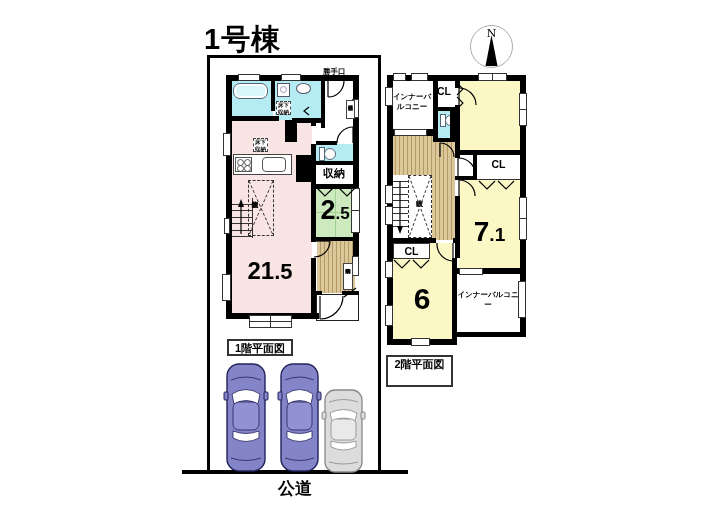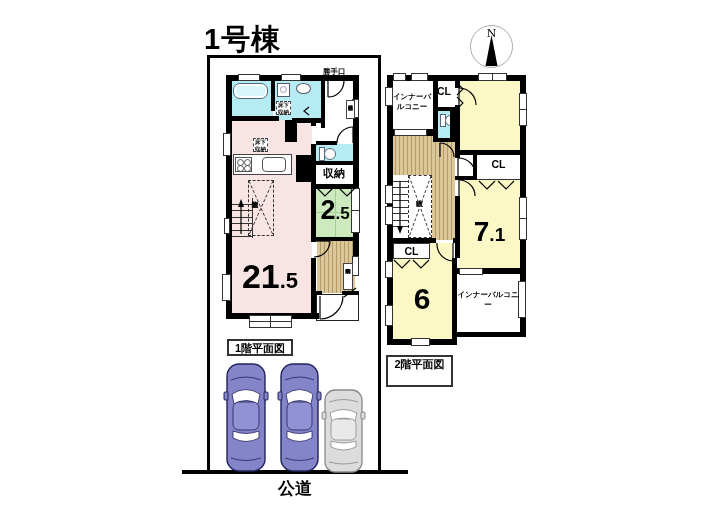--- a/index.html
+++ b/index.html
@@ -97,21 +97,21 @@
   <div class="box ctr" style="left:276px;top:101px;width:15px;height:14px;border-style:dashed;font-size:5.5px;font-weight:bold;line-height:6.5px;">
     <span>床下収納</span></div>
   <div class="box ctr" style="left:253px;top:138px;width:15px;height:14px;border-style:dashed;font-size:5.5px;font-weight:bold;line-height:6.5px;">
     <span>床下収納</span></div>
   <div class="box" style="left:346px;top:100px;width:9px;height:19px;">
     <span class="vtx" style="font-size:5px;font-weight:bold;display:block;margin:0 auto;">可動棚</span>
     </div>
   <div class="lbl ctr" style="left:314px;top:166px;width:40px;font-size:11px;">収納</div>
   <div class="lbl vtx" style="left:251px;top:196px;height:26px;font-size:6.5px;line-height:8px;">上部吹抜</div>
   <div class="lbl ctr" style="left:230px;top:257px;width:80px;">
-    <span class="num-main" style="font-size:34px;">21</span><span class="num-sub" style="font-size:22px;">.5</span></div>
+    <span class="num-main" style="font-size:24px;">21</span><span class="num-sub" style="font-size:22px;">.5</span></div>
   <div class="lbl ctr" style="left:315px;top:195px;width:40px;">
     <span class="num-main" style="font-size:27px;">2</span><span class="num-sub" style="font-size:17px;">.5</span></div>
   <div class="box" style="left:343px;top:263px;width:10px;height:27px;">
     <span class="vtx" style="font-size:5px;font-weight:bold;display:block;margin:0 auto;">玄関収納</span>
     </div>
   <div class="cap" style="left:227px;top:339px;width:66px;height:17px;line-height:14px;">
     <span>1階平面図</span></div>
 
   <div class="room wood" style="left:392px;top:133px;width:63px;height:107px;"></div>
   <div class="abs" style="left:392px;top:175px;width:16px;height:63px;background:#fff;"></div>

